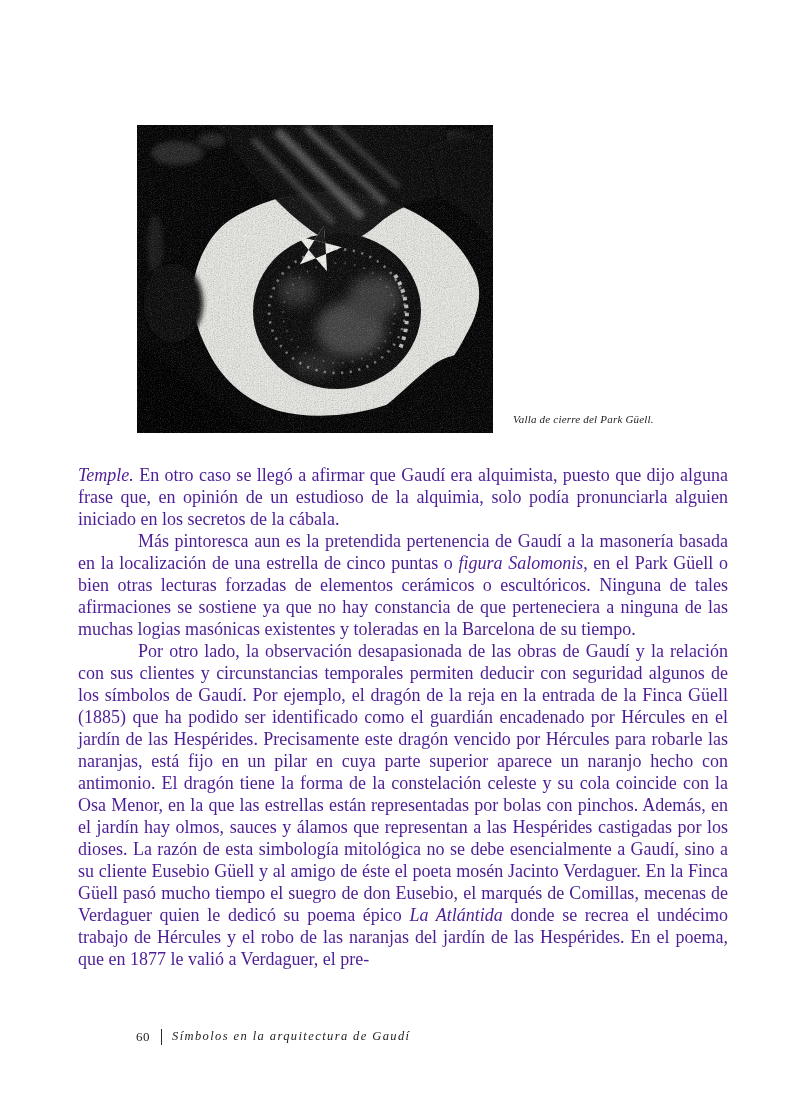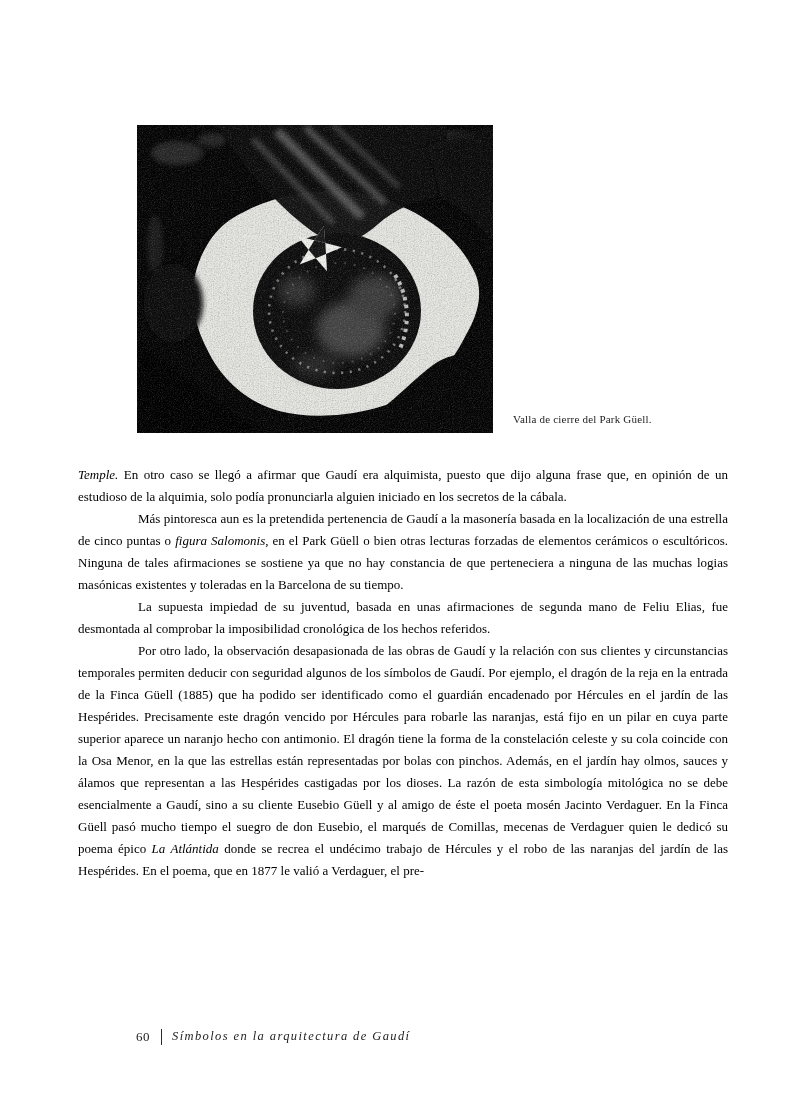--- a/index.html
+++ b/index.html
@@ -18,33 +18,34 @@
     top: 125px;
     width: 356px;
     height: 308px;
   }
   .figure svg { display: block; }
   .caption {
     position: absolute;
     left: 513px;
     top: 413px;
     width: 170px;
+    font-style: italic;
     font-size: 11px;
     letter-spacing: 0.2px;
     color: #222222;
   }
   .bodytext {
     position: absolute;
     left: 78px;
     top: 464px;
     width: 650px;
-    font-size: 13px;
+    font-size: 18px;
     line-height: 22px;
     text-align: justify;
-    color: #000000;
+    color: #4c1d95;
   }
   .para { margin: 0; text-indent: 60px; }
   .para.noindent { text-indent: 0; }
   .it { font-style: italic; }
   .footer {
     position: absolute;
     left: 136px;
     top: 1029px;
     height: 20px;
     display: flex;
@@ -144,21 +145,20 @@
       <rect width="356" height="308" filter="url(#grainW)" opacity="0.28"></rect>
       <rect width="356" height="308" filter="url(#grainB)" opacity="0.22"></rect>
     </svg>
   </div>
 
   <div class="caption">Valla de cierre del Park Güell.</div>
 
   <div class="bodytext">
     <p class="para noindent"><span class="it">Temple.</span><span> En otro caso se llegó a afirmar que Gaudí era alquimista, puesto que dijo alguna frase que, en opinión de un estudioso de la alquimia, solo podía pronunciarla alguien iniciado en los secretos de la cábala.</span></p>
     <p class="para"><span>Más pintoresca aun es la pretendida pertenencia de Gaudí a la masonería basada en la localización de una estrella de cinco puntas o </span><span class="it">figura Salomonis</span><span>, en el Park Güell o bien otras lecturas forzadas de elementos cerámicos o escultóricos. Ninguna de tales afirmaciones se sostiene ya que no hay constancia de que perteneciera a ninguna de las muchas logias masónicas existentes y toleradas en la Barcelona de su tiempo.</span></p>
-    <p class="para"><span>La supuesta impiedad de su juventud, basada en unas afirmaciones de segunda mano de Feliu Elias, fue desmontada al comprobar la imposibilidad cronológica de los hechos referidos.</span></p>
     <p class="para"><span>Por otro lado, la observación desapasionada de las obras de Gaudí y la relación con sus clientes y circunstancias temporales permiten deducir con seguridad algunos de los símbolos de Gaudí. Por ejemplo, el dragón de la reja en la entrada de la Finca Güell (1885) que ha podido ser identificado como el guardián encadenado por Hércules en el jardín de las Hespérides. Precisamente este dragón vencido por Hércules para robarle las naranjas, está fijo en un pilar en cuya parte superior aparece un naranjo hecho con antimonio. El dragón tiene la forma de la constelación celeste y su cola coincide con la Osa Menor, en la que las estrellas están representadas por bolas con pinchos. Además, en el jardín hay olmos, sauces y álamos que representan a las Hespérides castigadas por los dioses. La razón de esta simbología mitológica no se debe esencialmente a Gaudí, sino a su cliente Eusebio Güell y al amigo de éste el poeta mosén Jacinto Verdaguer. En la Finca Güell pasó mucho tiempo el suegro de don Eusebio, el marqués de Comillas, mecenas de Verdaguer quien le dedicó su poema épico </span><span class="it">La Atlántida</span><span> donde se recrea el undécimo trabajo de Hércules y el robo de las naranjas del jardín de las Hespérides. En el poema, que en 1877 le valió a Verdaguer, el pre-</span></p>
   </div>
 
   <div class="footer">
     <span class="footer-pagenum">60</span>
     <span class="footer-sep">|</span>
     <span class="footer-title">Símbolos en la arquitectura de Gaudí</span>
   </div>
 
 </div>

